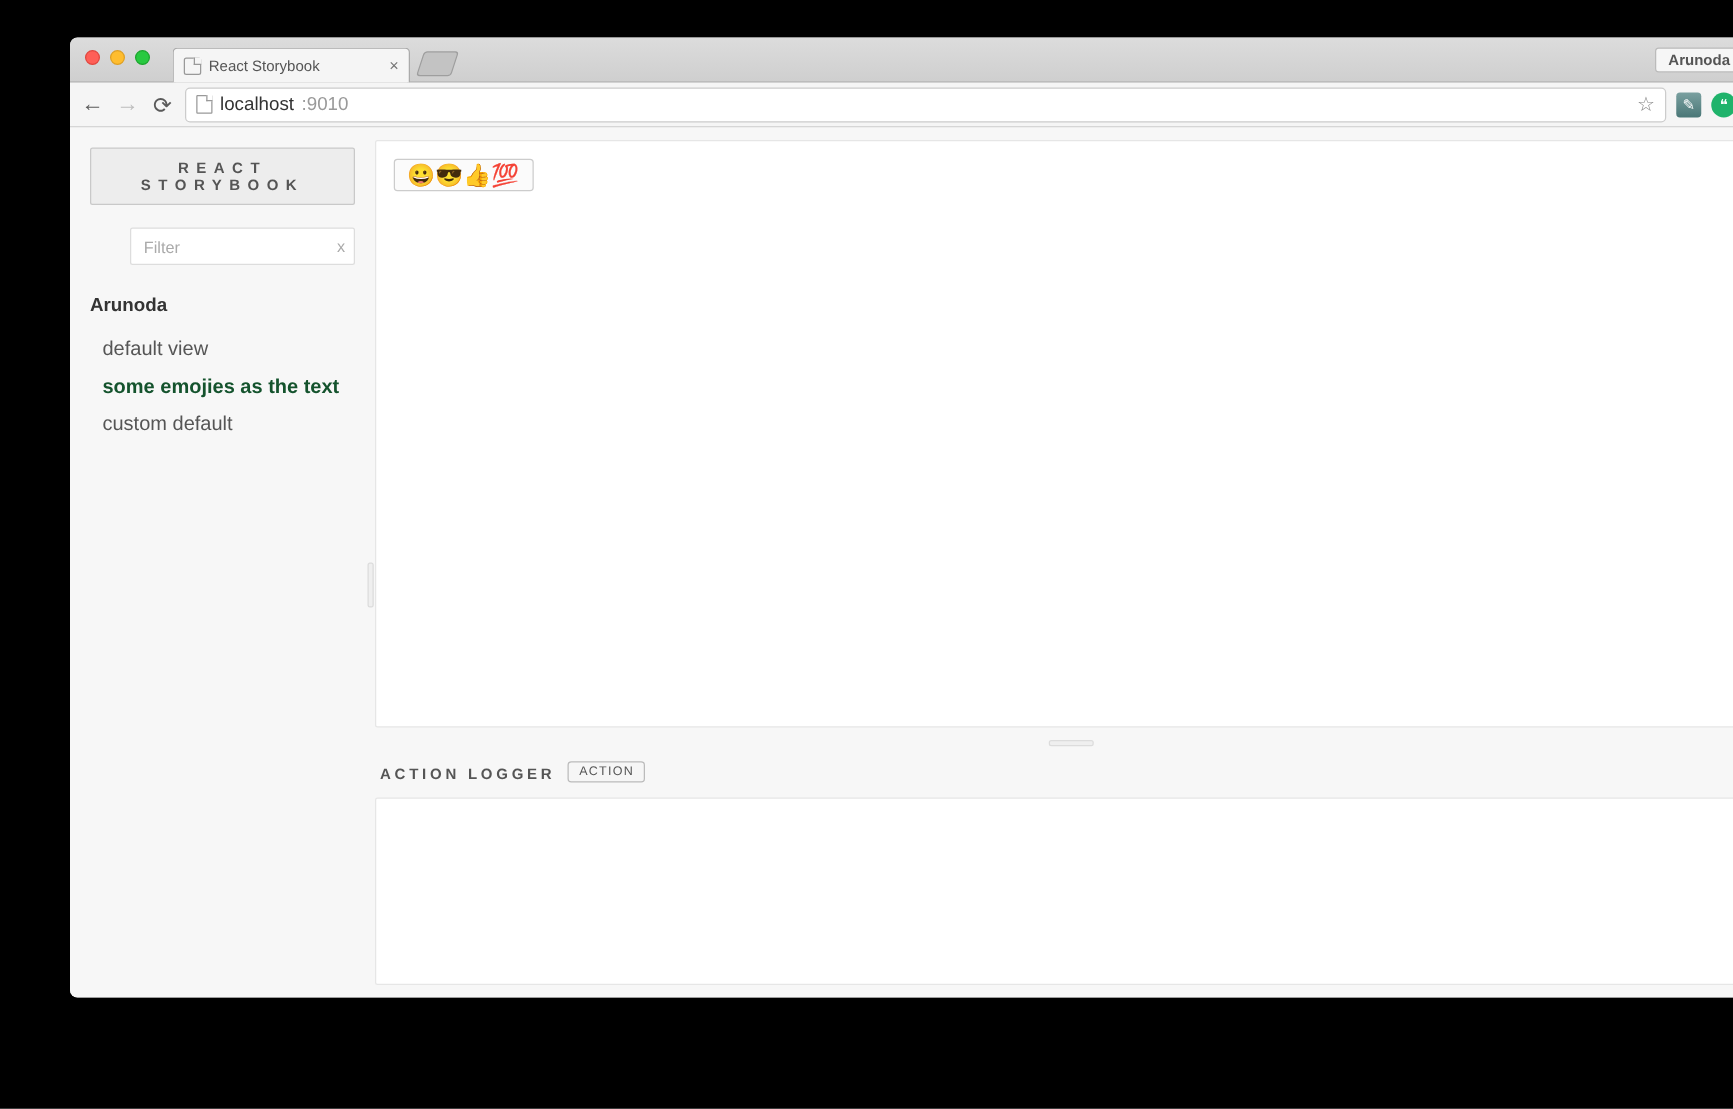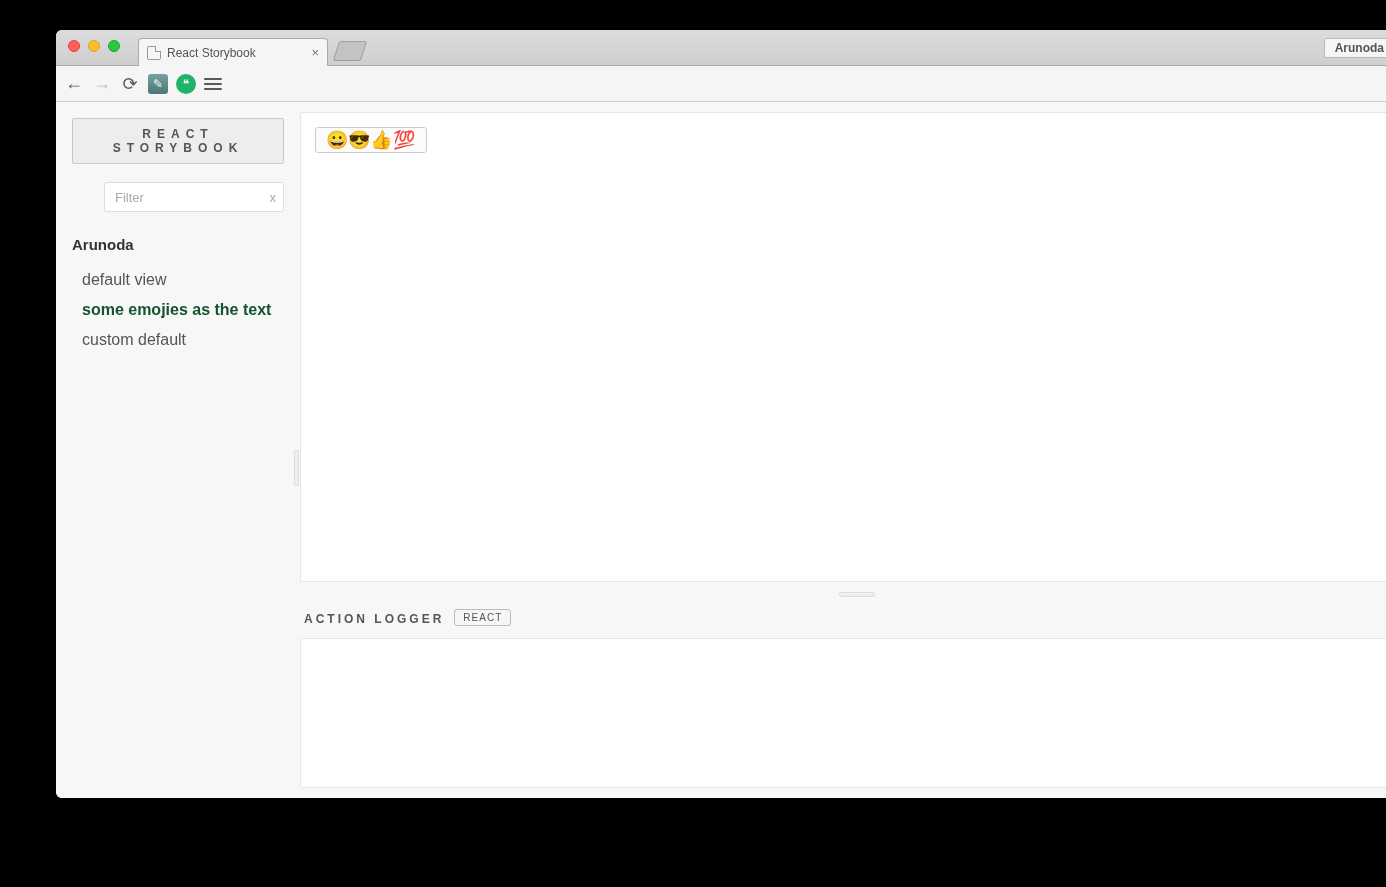--- a/index.html
+++ b/index.html
@@ -275,20 +275,26 @@
       <span class="close">×</span>
     </div>
     <div class="newtab"></div>
     <div class="profile-btn">Arunoda</div>
   </div>
 
   <div class="toolbar">
     <div class="nav-icon">←</div>
     <div class="nav-icon dim">→</div>
     <div class="nav-icon">⟳</div>
+    <div class="omnibox">
+      <span class="file-icon"></span>
+      <span>localhost</span>
+        <span class="url-port">:9010</span>
+      <span class="star">☆</span>
+    </div>
     <div class="ext-icon ext1">✎</div>
     <div class="ext-icon ext2">❝</div>
     <div class="menu-icon">
         <span></span>
         <span></span>
         <span></span>
       </div>
   </div>
 
   <div class="page">
@@ -307,18 +313,18 @@
     </aside>
 
     <section class="main">
       <div class="vgrip"></div>
       <div class="preview">
         <button class="demo-btn">😀😎👍💯</button>
       </div>
       <div class="hgrip"></div>
       <div class="logger-head">
         <span class="logger-title">ACTION LOGGER</span>
-        <button class="clear-btn">REACT</button>
+        <button class="clear-btn">ACTION</button>
       </div>
       <div class="logger-body"></div>
     </section>
   </div>
 </div>
 
 </body></html>

